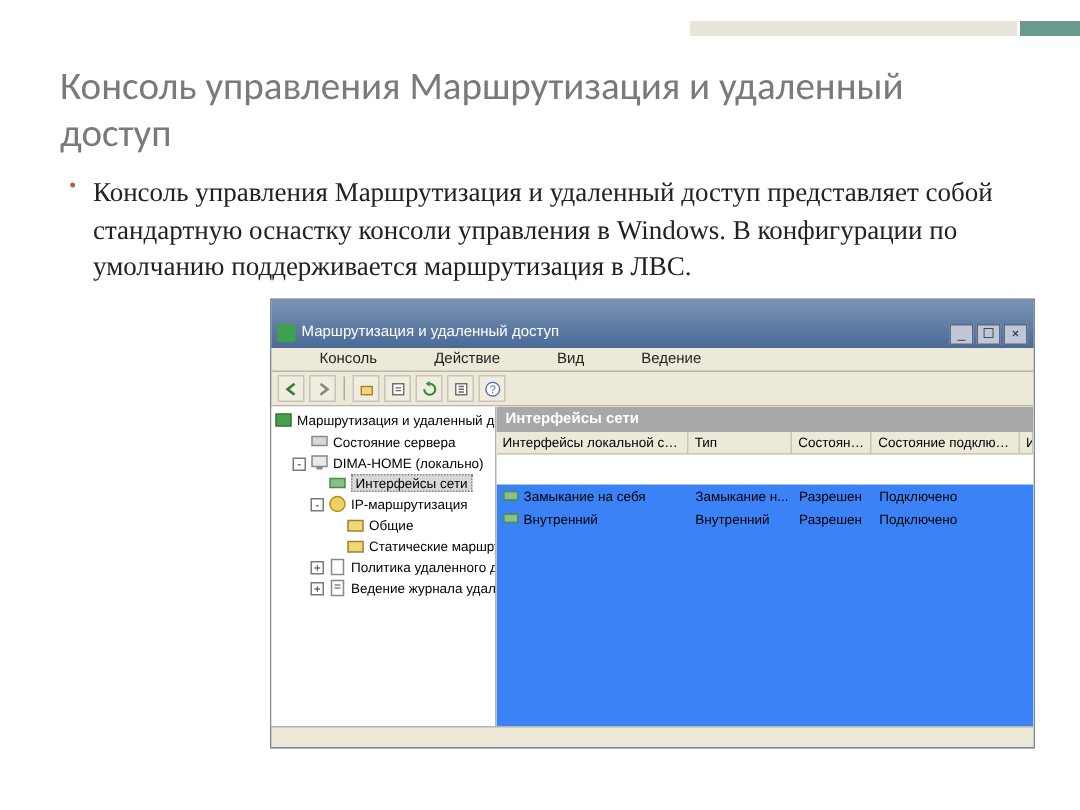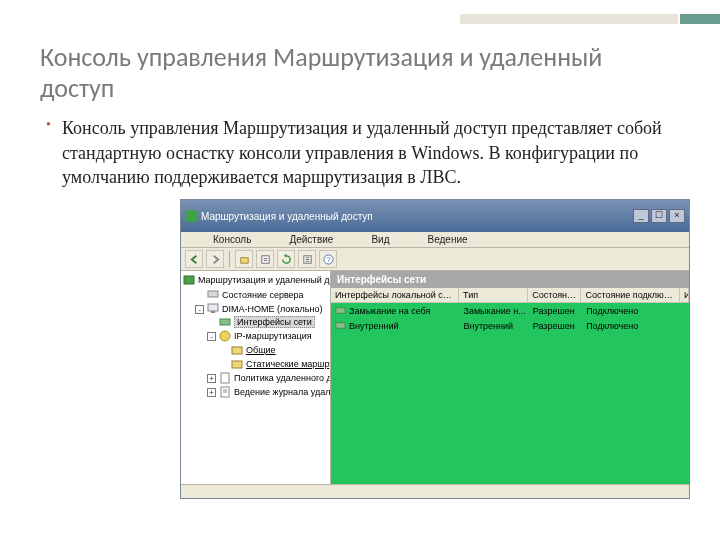--- a/index.html
+++ b/index.html
@@ -59,21 +59,20 @@
     background: #d4d0c8;
     font-family: Tahoma, Verdana, sans-serif;
     font-size: 10px;
     display: flex;
     flex-direction: column;
   }
   .titlebar {
     background: linear-gradient(#7a93b5, #4a6a95);
     height: 20px;
     display: flex;
-    align-items: center;
     color: #fff;
     padding: 16px 4px;
   }
   .titlebar .appicon {
     width: 12px; height: 12px;
     background: #3fa14a;
     border-radius: 2px;
     margin-right: 4px;
     display: inline-block;
   }
@@ -157,21 +156,21 @@
     margin-right: 3px;
     flex-shrink: 0;
   }
   .tree-node.selected .tree-label {
     background: #d8d8d8;
     border: 1px dotted #888;
     padding: 0 2px;
   }
   .indent1 { padding-left: 12px; align-items: flex-end; }
   .indent2 { padding-left: 24px; }
-  .indent3 { padding-left: 36px; text-decoration: underline; }
+  .indent3 { padding-left: 36px; }
   .details-pane {
     flex: 1;
     display: flex;
     flex-direction: column;
     overflow: hidden;
   }
   .details-header {
     background: #a8a8a8;
     color: #fff;
     padding: 3px 6px;
@@ -186,22 +185,23 @@
   }
   .list-header .col {
     padding: 2px 4px;
     border-right: 1px solid #c8c4b8;
     white-space: nowrap;
     overflow: hidden;
     text-overflow: ellipsis;
   }
   .list-body {
     flex: 1;
-    background: #22c55e;
+    background: #3b82f6;
     font-size: 9px;
+    margin-top: 20px;
   }
   .list-row {
     display: flex;
     padding: 1px 0;
     cursor: pointer;
   }
   .list-row .cell {
     padding: 1px 4px;
     white-space: nowrap;
     overflow: hidden;

